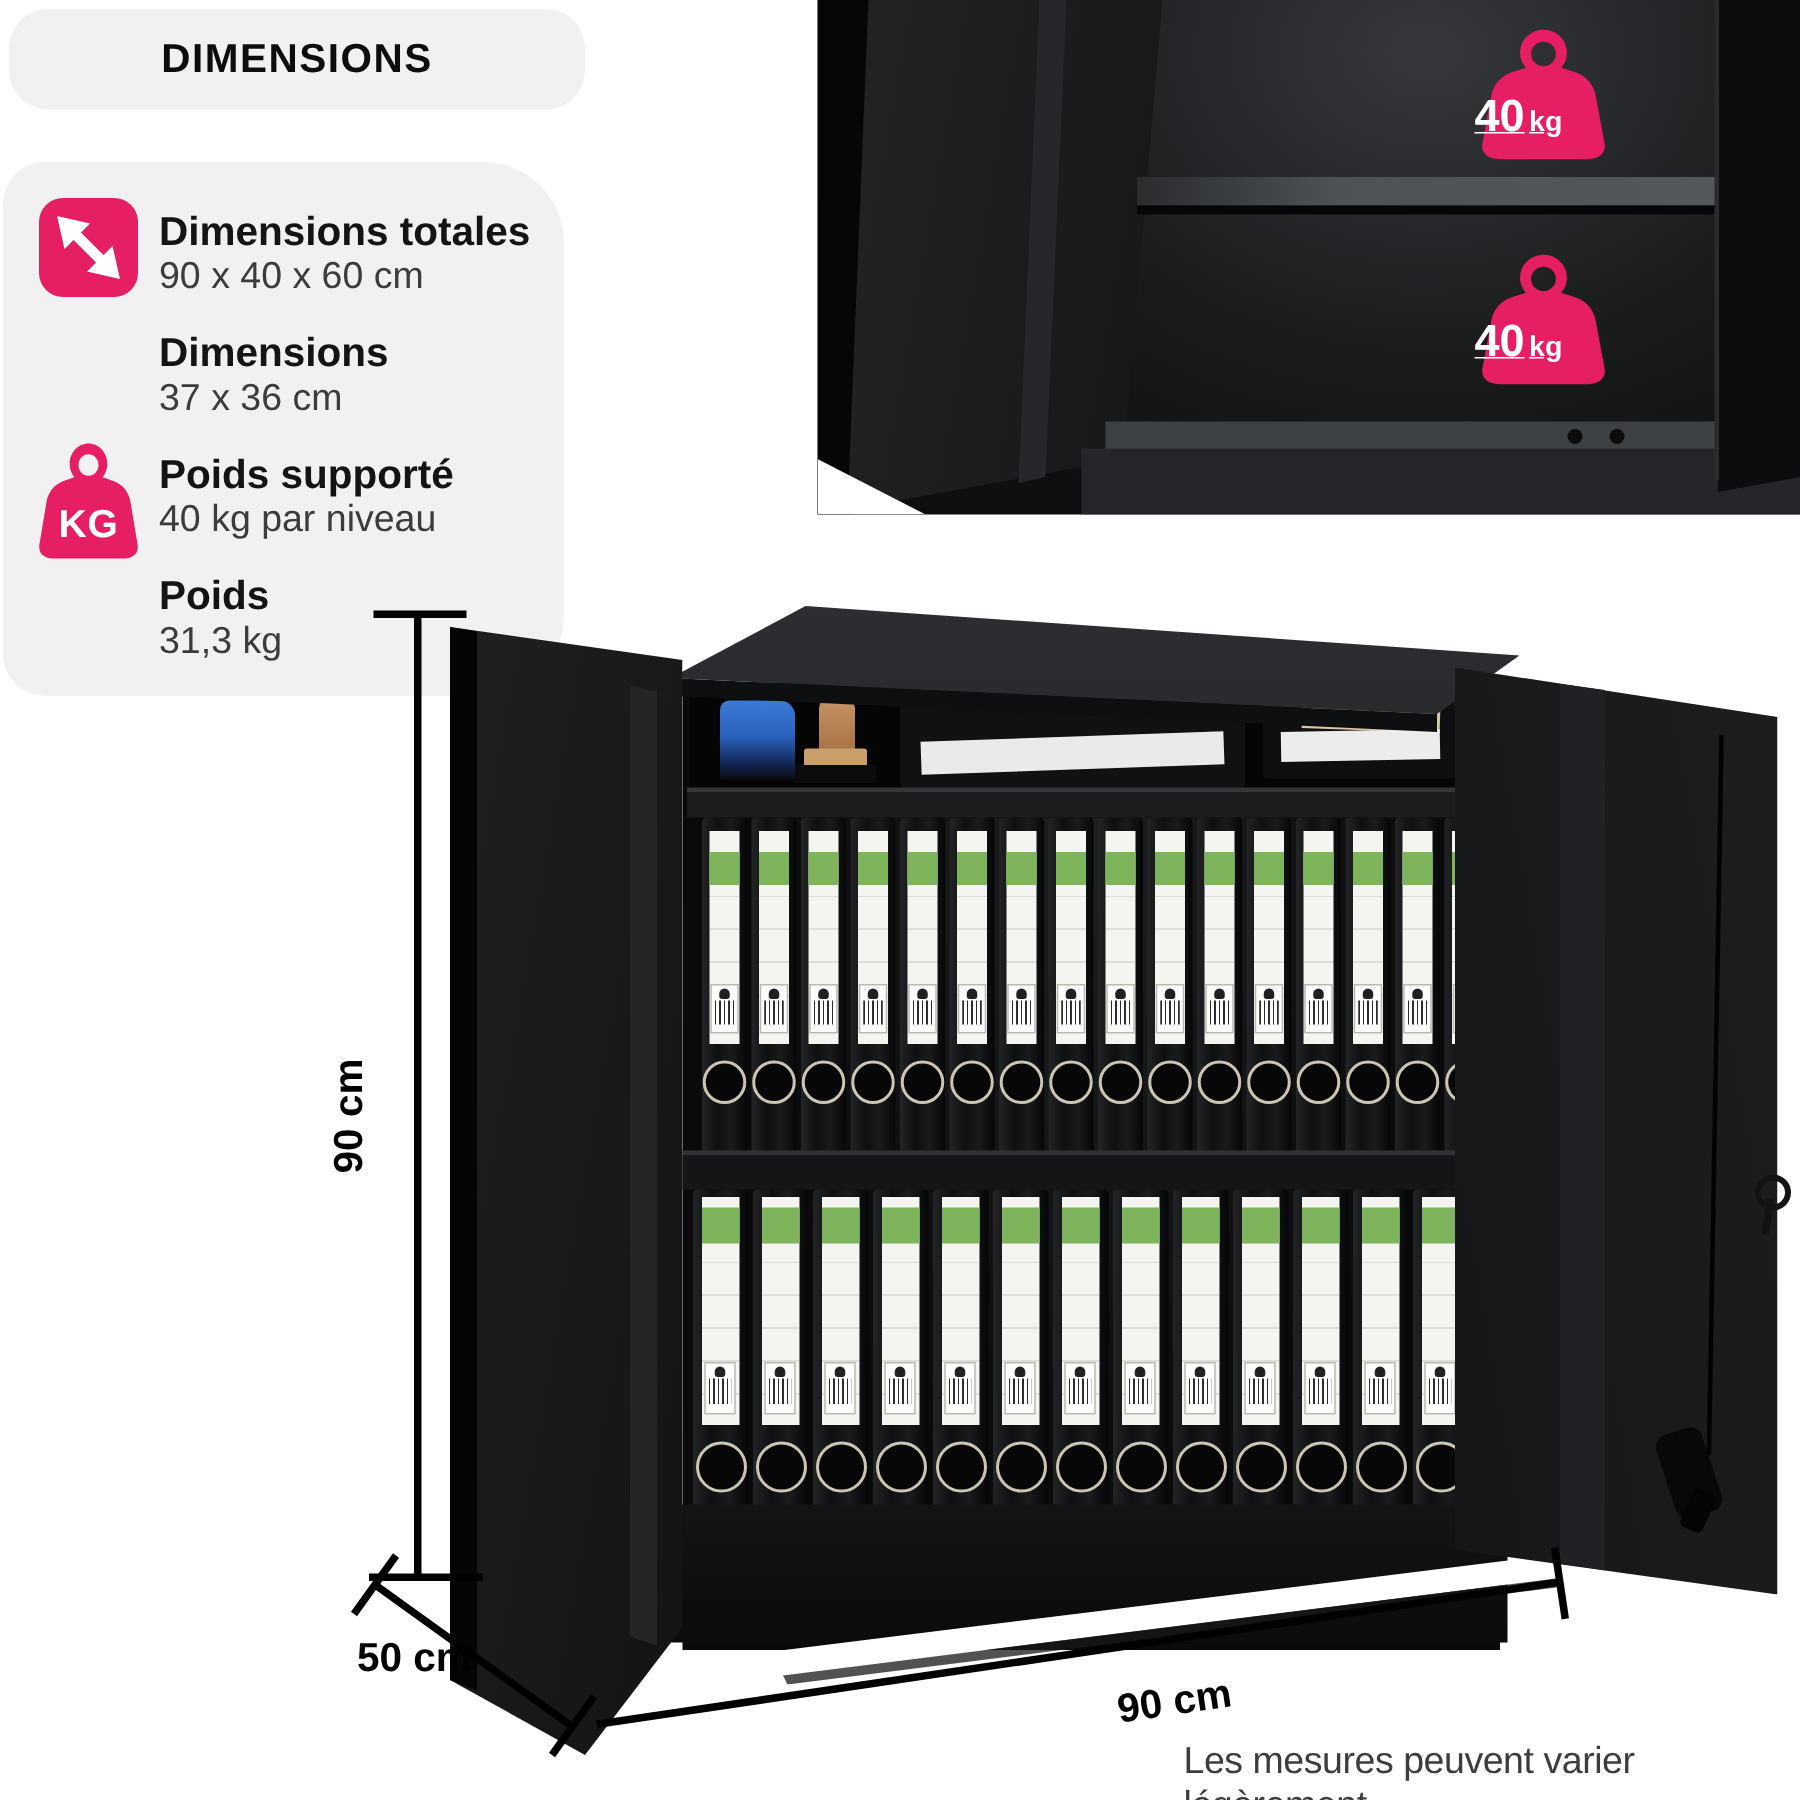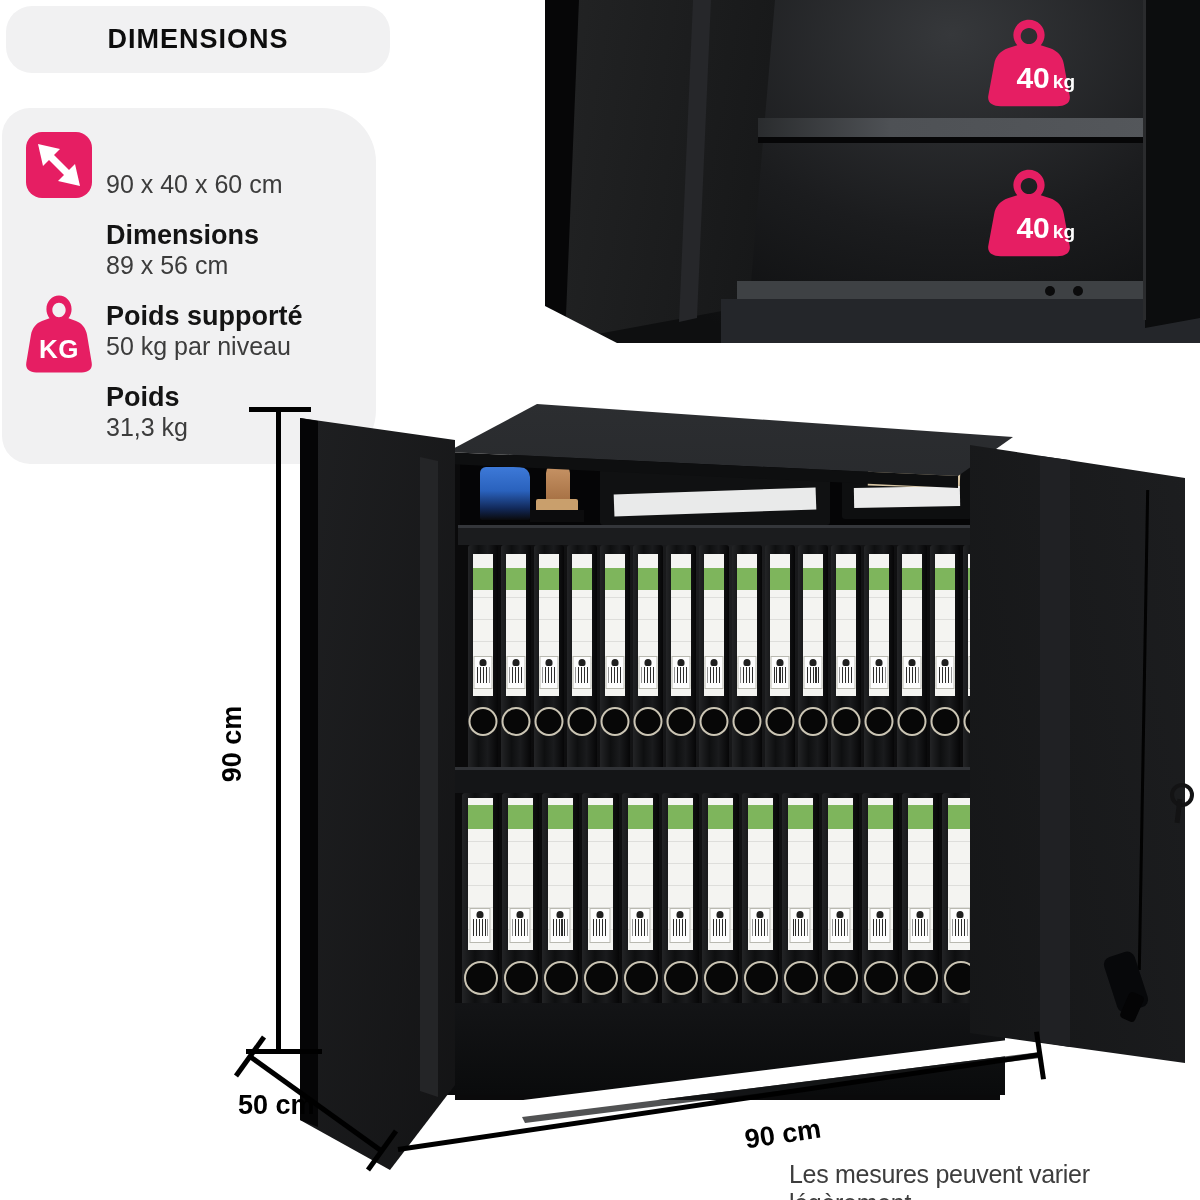--- a/index.html
+++ b/index.html
@@ -16,21 +16,21 @@
               border-radius:28px 54px 54px 28px;}
   .spec-label{position:absolute;left:104px;font-size:27px;font-weight:700;color:#141414;line-height:1;}
   .spec-value{position:absolute;left:104px;font-size:25px;font-weight:400;color:#3c3c3c;line-height:1;}
   .icon-dim{position:absolute;left:24px;top:24px;width:66px;height:66px;background:#e61e63;border-radius:16px;}
   .icon-kg{position:absolute;left:20px;top:186px;width:74px;height:80px;}
   .kg-text{position:absolute;left:0;right:0;top:40px;text-align:center;color:#fff;
            font-size:26px;font-weight:800;letter-spacing:.5px;}
 
   
   .weight-badge{position:absolute;width:92px;height:90px;}
-  .badge-text{position:absolute;left:0;right:0;top:43px;text-align:right;color:#fff;white-space:nowrap;}
+  .badge-text{position:absolute;left:0;right:0;top:43px;text-align:left;color:#fff;white-space:nowrap;text-decoration:underline;}
   .badge-value{font-size:30px;font-weight:800;}
   .badge-unit{font-size:19px;font-weight:700;margin-left:3px;}
 
   
   .photo{position:absolute;overflow:hidden;}
   #top-photo{left:545px;top:0;width:655px;height:343px;
              background:radial-gradient(ellipse at 62% 10%, #36383b 0%, #1b1c1e 45%, #0e0f10 78%);}
   #main-photo{left:270px;top:395px;width:930px;height:780px;overflow:visible;}
 
   
@@ -65,34 +65,35 @@
   <div class="spec-panel">
 
     <div class="icon-dim">
       <svg width="66" height="66" viewBox="0 0 66 66">
         <line x1="21" y1="21" x2="45" y2="45" stroke="#fff" stroke-width="7"></line>
         <polygon points="12,12 34,17 17,34" fill="#fff"></polygon>
         <polygon points="54,54 32,49 49,32" fill="#fff"></polygon>
       </svg>
     </div>
 
+    <div class="spec-label" style="top:33px">Dimensions totales</div>
     <div class="spec-value" style="top:64px">90 x 40 x 60 cm</div>
 
     <div class="spec-label" style="top:114px">Dimensions</div>
-    <div class="spec-value" style="top:145px">89 x 56 cm</div>
+    <div class="spec-value" style="top:145px">37 x 36 cm</div>
 
     <div class="icon-kg">
       <svg width="74" height="80" viewBox="0 0 100 100" preserveAspectRatio="none">
         <path fill-rule="evenodd" fill="#e61e63" d="M50 2 C40.6 2 33 9.6 33 19 C33 23.3 34.6 27.2 37.2 30.2 L27 33.6 C19.3 36.2 13.6 42.7 12.2 50.7 L5.8 86 C4.3 94.3 10.7 98 19.2 98 L80.8 98 C89.3 98 95.7 94.3 94.2 86 L87.8 50.7 C86.4 42.7 80.7 36.2 73 33.6 L62.8 30.2 C65.4 27.2 67 23.3 67 19 C67 9.6 59.4 2 50 2 Z M50 11 C54.97 11 59 15.03 59 20 C59 24.97 54.97 29 50 29 C45.03 29 41 24.97 41 20 C41 15.03 45.03 11 50 11 Z"></path>
       </svg>
       <div class="kg-text">KG</div>
     </div>
 
     <div class="spec-label" style="top:195px">Poids supporté</div>
-    <div class="spec-value" style="top:226px">50 kg par niveau</div>
+    <div class="spec-value" style="top:226px">40 kg par niveau</div>
 
     <div class="spec-label" style="top:276px">Poids</div>
     <div class="spec-value" style="top:307px">31,3 kg</div>
   </div>
 
   <div id="top-photo" class="photo">
 
     <div class="layer" style="clip-path:polygon(0px 0px,38px 0px,24px 343px,0px 343px);background:#060607;"></div>
     <div class="layer" style="clip-path:polygon(34px 0px,230px 0px,204px 306px,20px 340px);
                 background:linear-gradient(100deg,#232425 0%,#141516 45%,#0c0d0e 100%);"></div>

